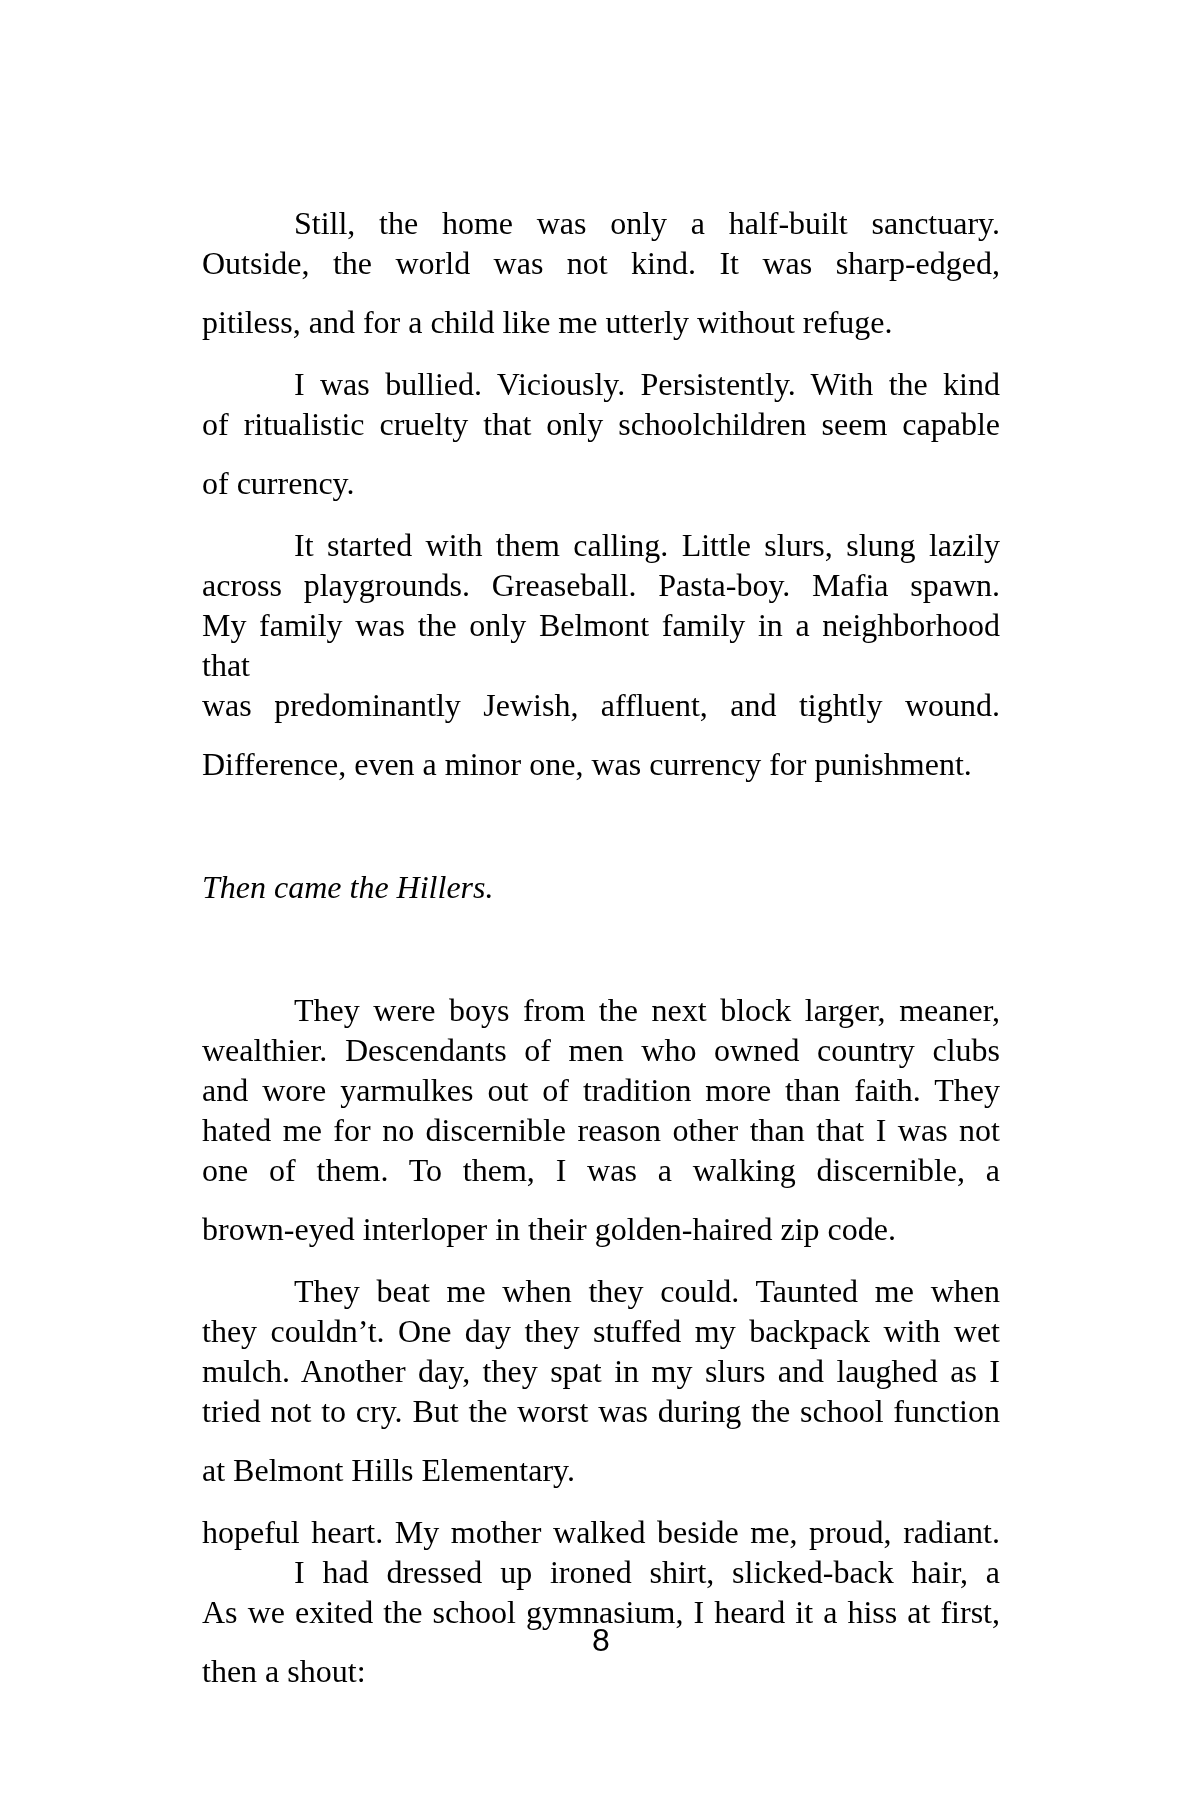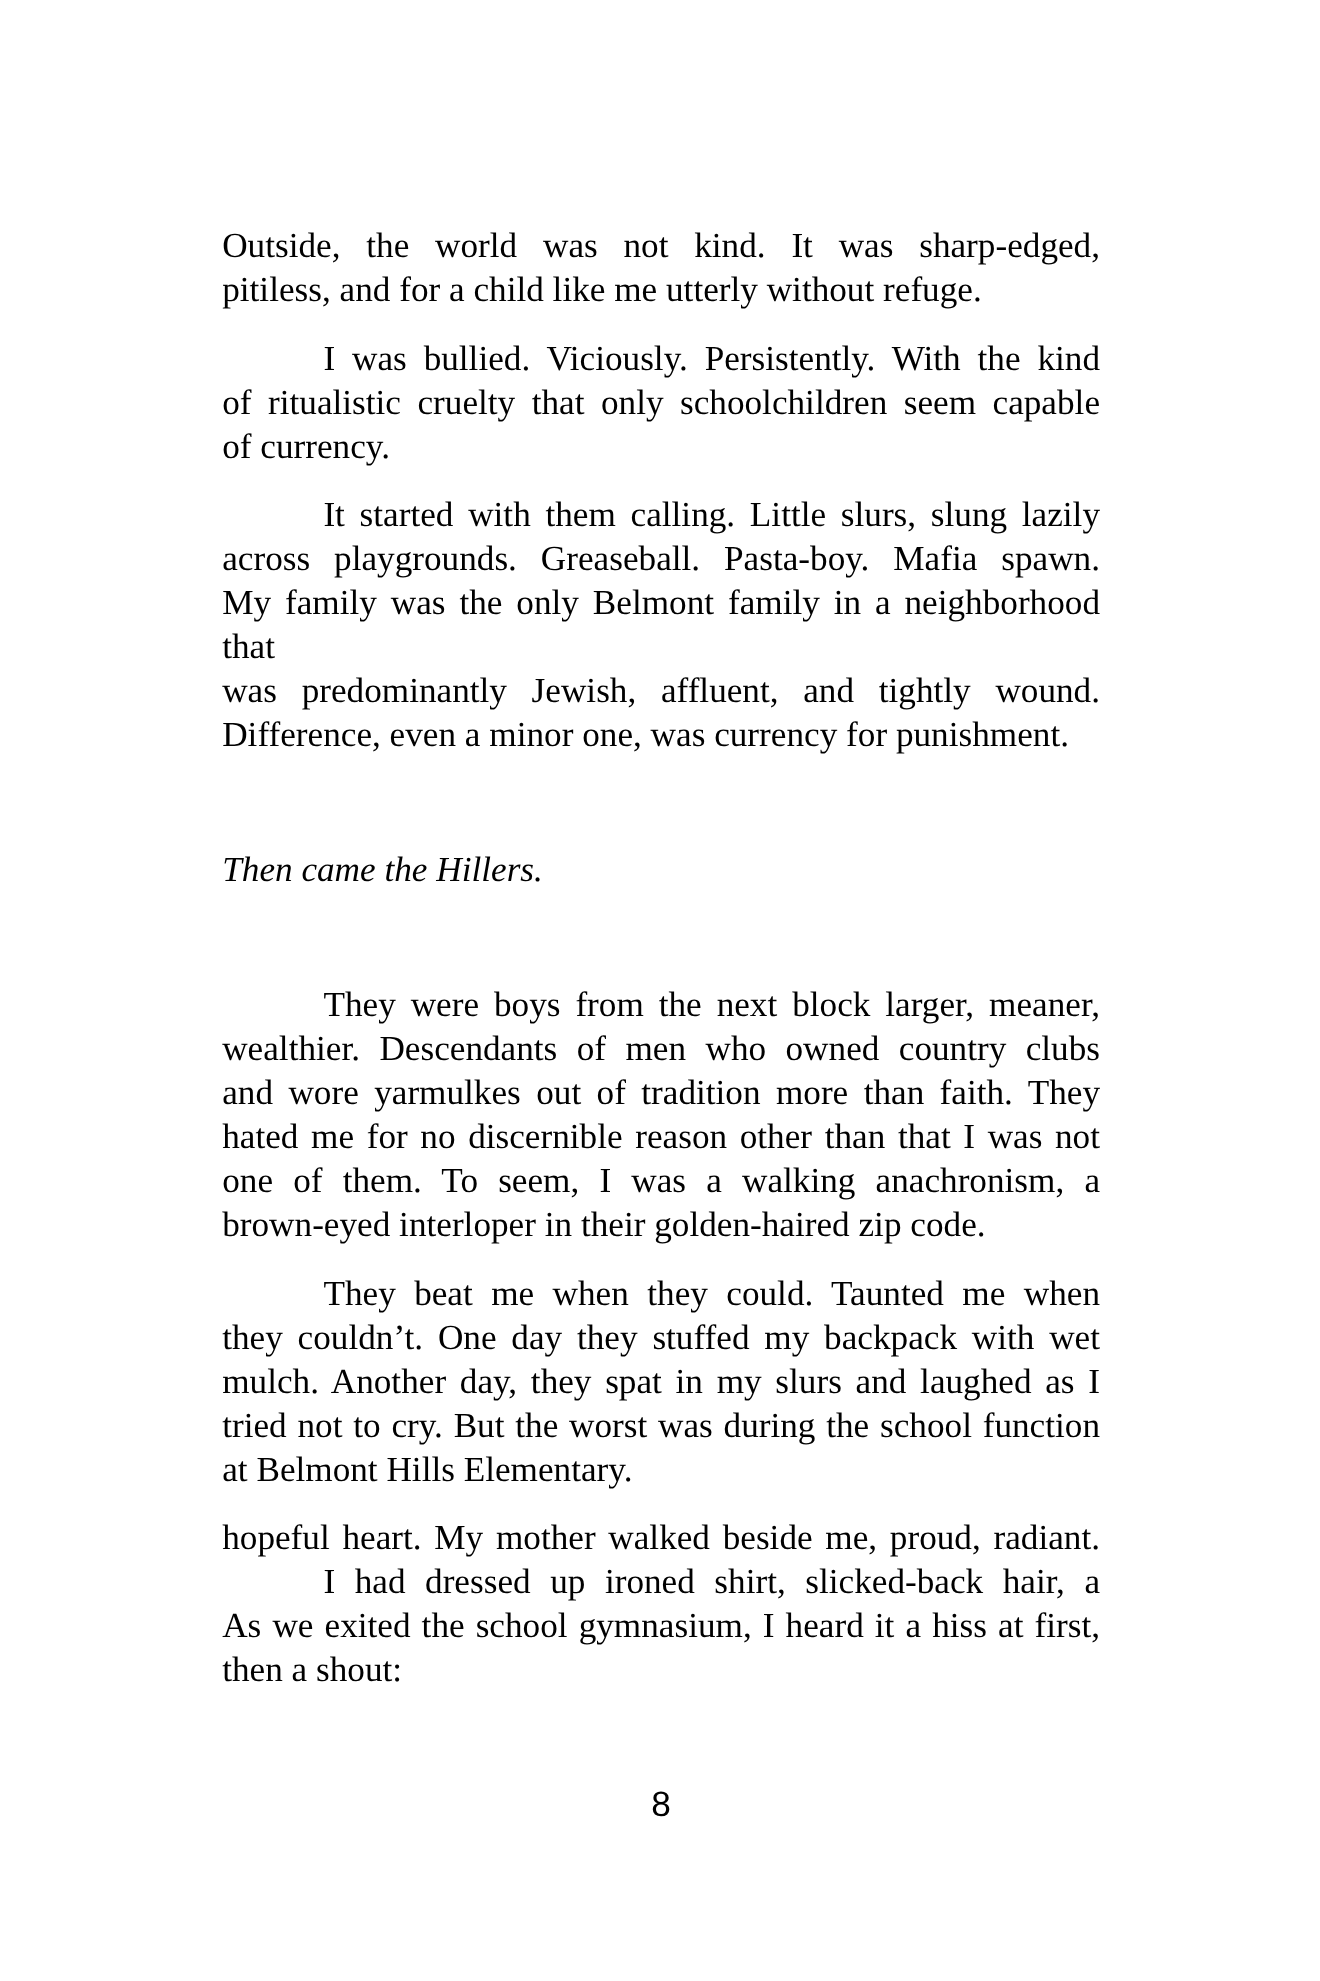--- a/index.html
+++ b/index.html
@@ -30,20 +30,21 @@
   .para.standalone {
     margin: 83px 0 83px 0;
     font-style: italic;
   }
   .line {
     text-align: justify;
     text-align-last: justify;
   }
   .line.last {
     text-align-last: left;
+    margin-top: 19px;
   }
   .line.indent {
     padding-left: 92px;
   }
   .page-number {
     position: absolute;
     left: 202px;
     top: 1620px;
     width: 798px;
     text-align: center;
@@ -54,20 +55,21 @@
   }
 </style>
 </head>
 <body>
 
 <div class="page">
 
   <div class="textblock">
 
     <div class="para">
+      <div class="line indent">Still, the home was only a half-built sanctuary.</div>
       <div class="line">Outside, the world was not kind. It was sharp-edged,</div>
       <div class="line last">pitiless, and for a child like me utterly without refuge.</div>
     </div>
 
     <div class="para">
       <div class="line indent">I was bullied. Viciously. Persistently. With the kind</div>
       <div class="line">of ritualistic cruelty that only schoolchildren seem capable</div>
       <div class="line last">of currency.</div>
     </div>
 
@@ -81,21 +83,21 @@
 
     <div class="para standalone">
       <div class="line last">Then came the Hillers.</div>
     </div>
 
     <div class="para">
       <div class="line indent">They were boys from the next block larger, meaner,</div>
       <div class="line">wealthier. Descendants of men who owned country clubs</div>
       <div class="line">and wore yarmulkes out of tradition more than faith. They</div>
       <div class="line">hated me for no discernible reason other than that I was not</div>
-      <div class="line">one of them. To seem, I was a walking anachronism, a</div>
+      <div class="line">one of them. To them, I was a walking discernible, a</div>
       <div class="line last">brown-eyed interloper in their golden-haired zip code.</div>
     </div>
 
     <div class="para">
       <div class="line indent">They beat me when they could. Taunted me when</div>
       <div class="line">they couldn’t. One day they stuffed my backpack with wet</div>
       <div class="line">mulch. Another day, they spat in my slurs and laughed as I</div>
       <div class="line">tried not to cry. But the worst was during the school function</div>
       <div class="line last">at Belmont Hills Elementary.</div>
     </div>

